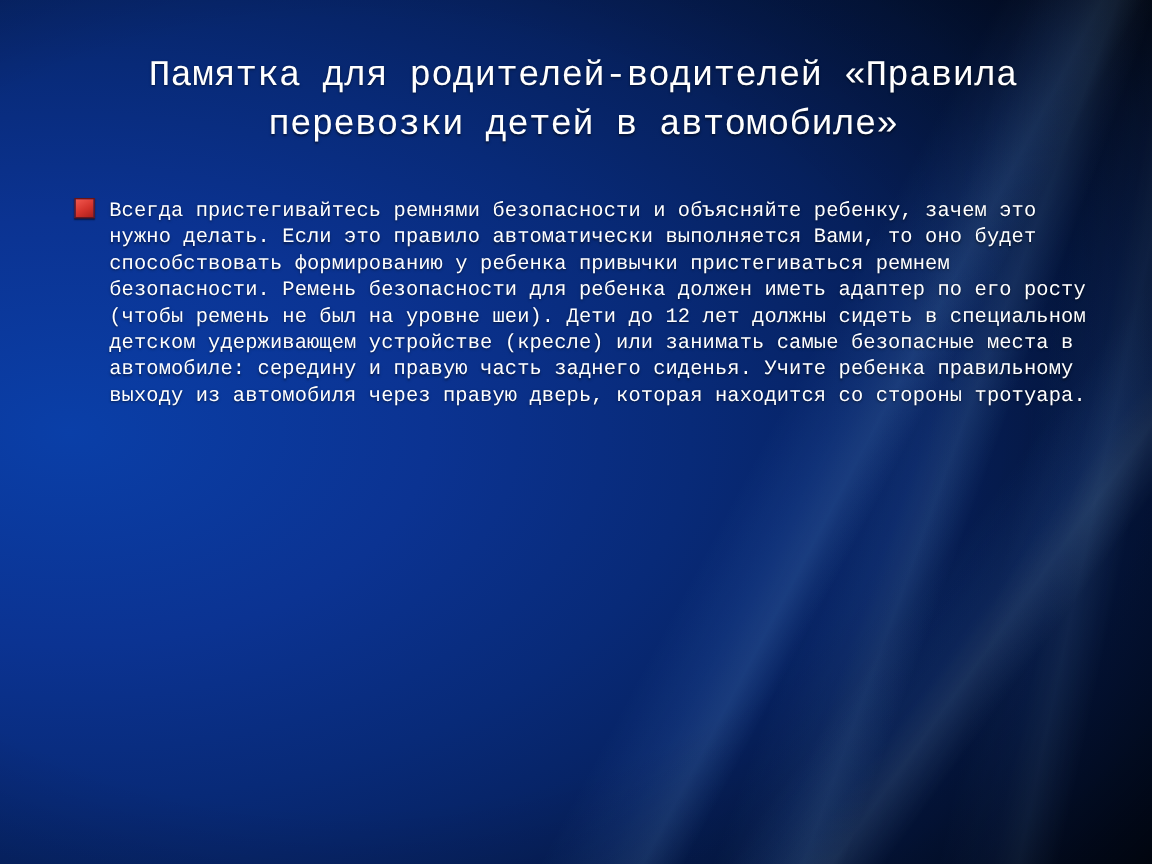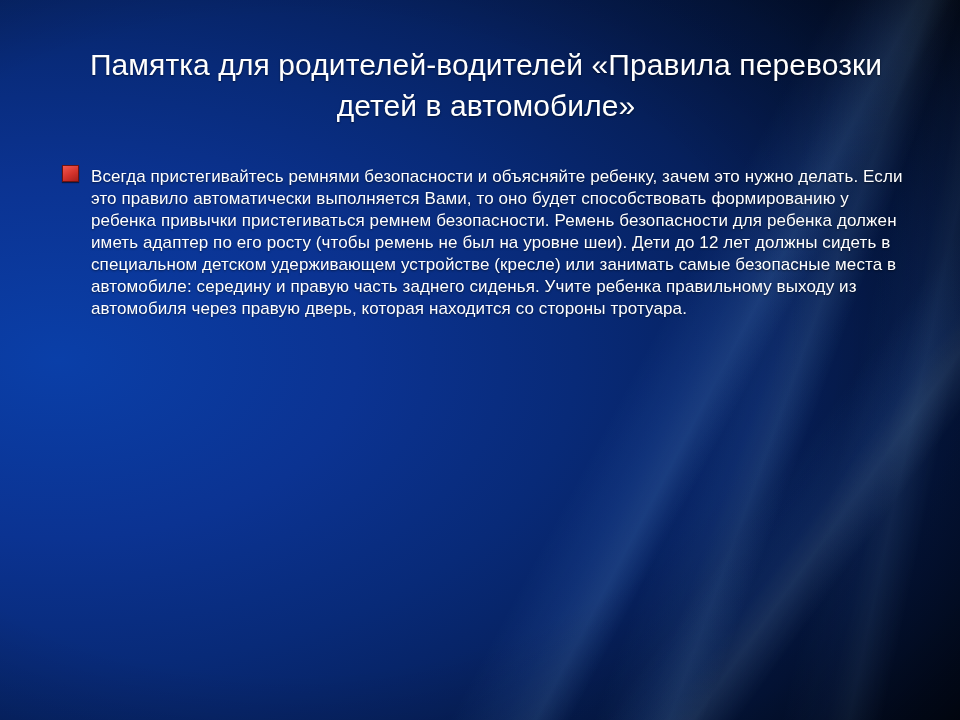--- a/index.html
+++ b/index.html
@@ -39,20 +39,21 @@
     pointer-events: none;
     background: radial-gradient(ellipse 95% 88% at 30% 48%, rgba(0,0,0,0) 52%, rgba(0,0,0,0.28) 82%, rgba(0,0,0,0.62) 100%);
   }
   .content {
     position: relative;
     z-index: 3;
     width: 100%;
     height: 100%;
     box-sizing: border-box;
     padding: 44px 36px 0 48px;
+    font-family: Liberation Mono, monospace;
   }
   .title {
     color: #ffffff;
     font-size: 30px;
     line-height: 1.38;
     text-align: center;
     font-weight: normal;
     margin: 0 14px 22px 14px;
     text-shadow: 0 1px 2px rgba(0,0,0,0.55);
     letter-spacing: 0.1px;

